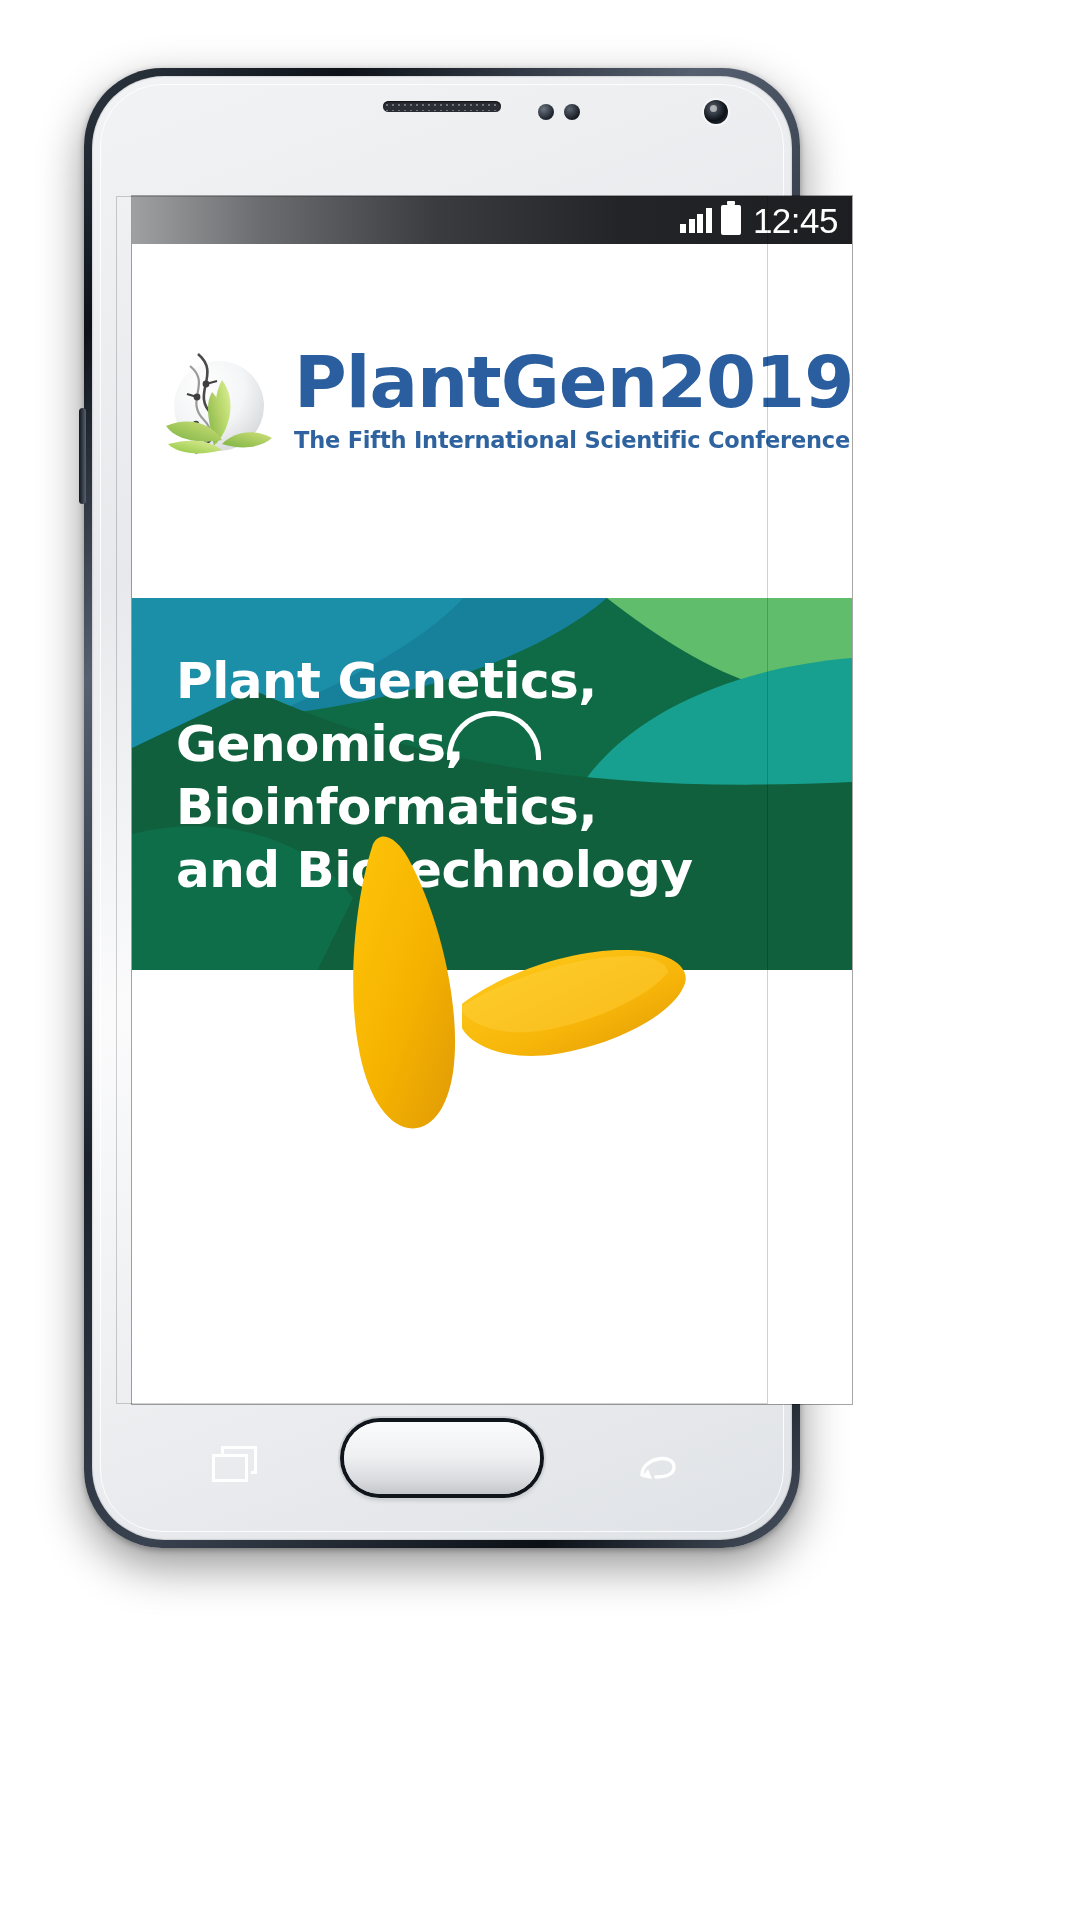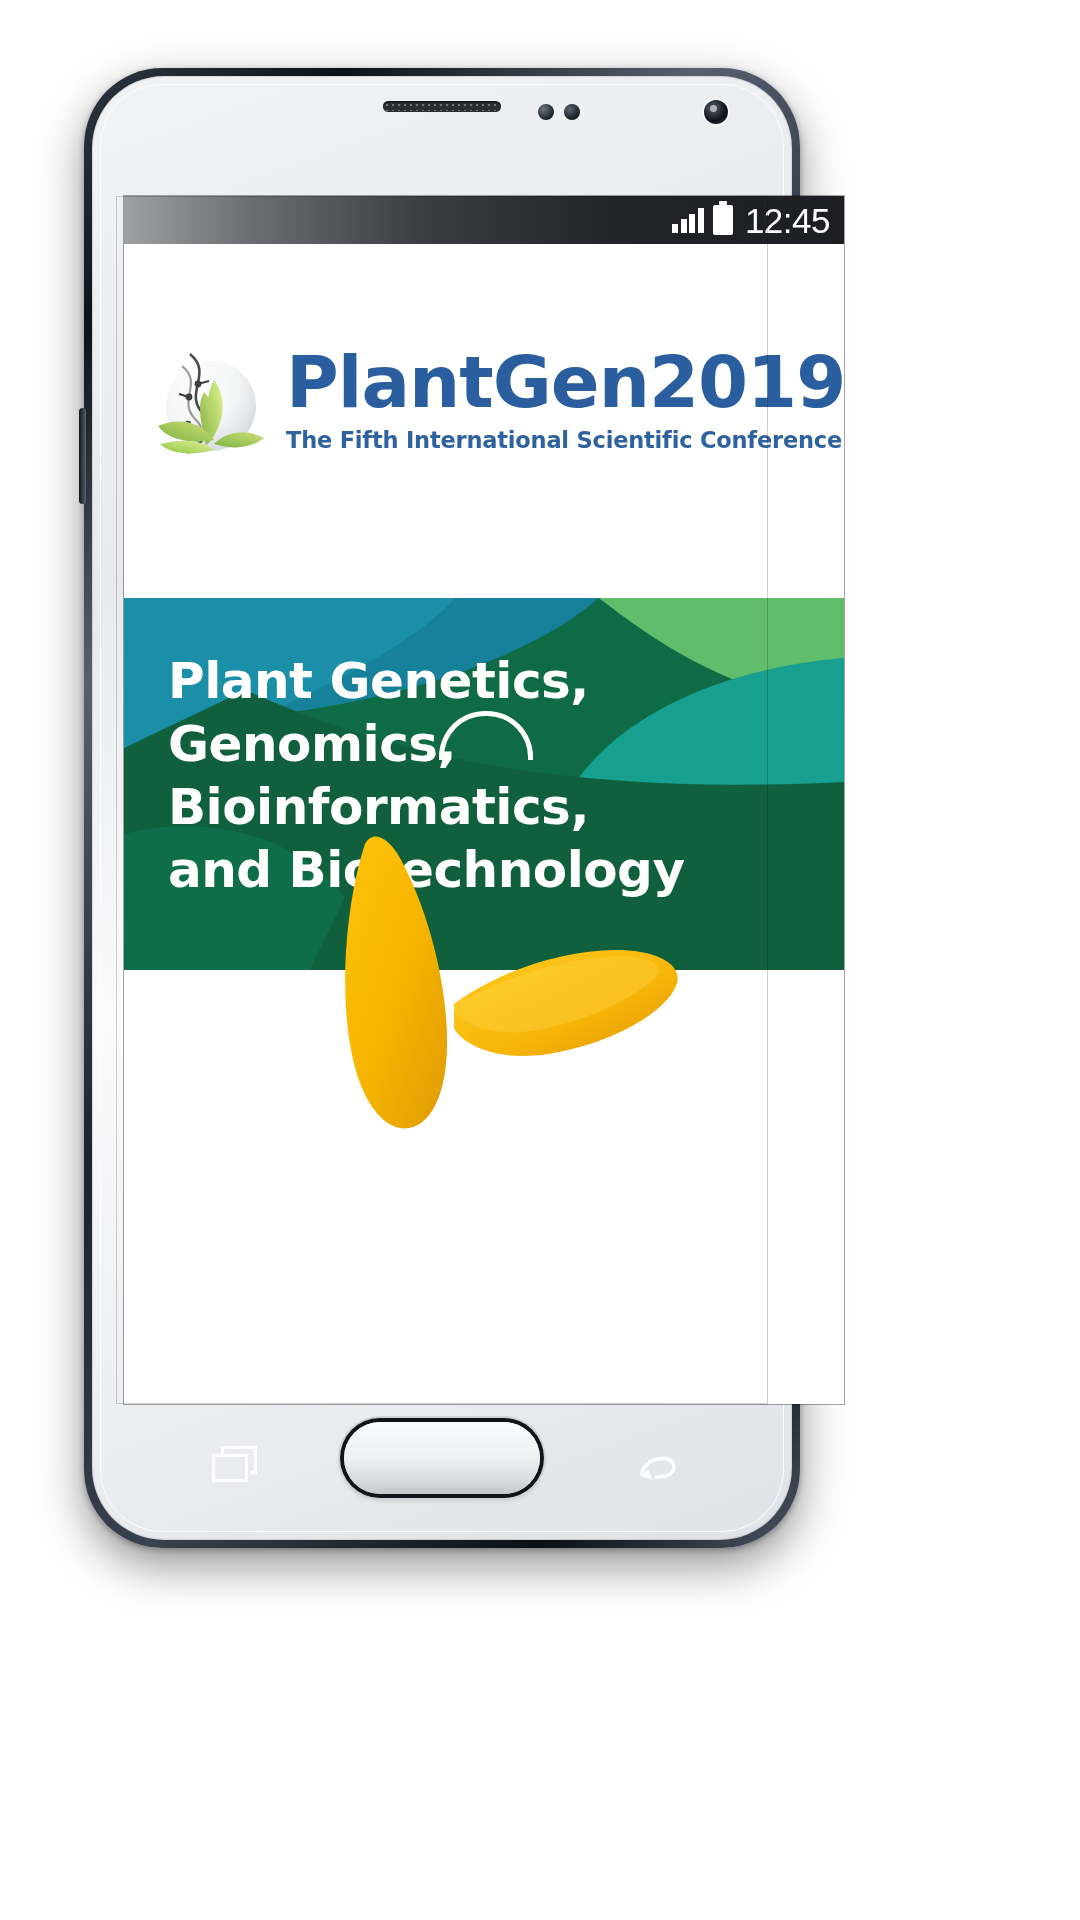--- a/index.html
+++ b/index.html
@@ -51,21 +51,21 @@
     background:radial-gradient(circle at 35% 32%,#5b6470,#161b22 70%);}
   .front-cam{position:absolute;right:72px;top:32px;width:24px;height:24px;border-radius:50%;
     background:radial-gradient(circle at 38% 34%,#4d5763 0%,#0e1319 55%,#2d3views 100%);
     background:radial-gradient(circle at 38% 34%,#58616d 0%,#0d1218 58%,#323b46 100%);
     box-shadow:0 0 0 2px rgba(255,255,255,.5);}
   .front-cam i{position:absolute;left:6px;top:5px;width:7px;height:7px;border-radius:50%;
     background:rgba(255,255,255,.55);}
 
   
   .screen{
-    position:absolute;left:40px;top:128px;width:720px;height:1208px;
+    position:absolute;left:48px;top:128px;width:720px;height:1208px;
     background:#ffffff;overflow:hidden;
     box-shadow:0 0 0 1px rgba(0,0,0,.35);
   }
 
   
   .statusbar{
     position:absolute;left:0;top:0;width:100%;height:48px;
     background:linear-gradient(90deg,#9fa0a2 0%,#6a6c6f 18%,#3a3c40 42%,#222427 68%,#1c1e21 100%);
     display:flex;align-items:center;justify-content:flex-end;
     padding-right:14px;box-sizing:border-box;

